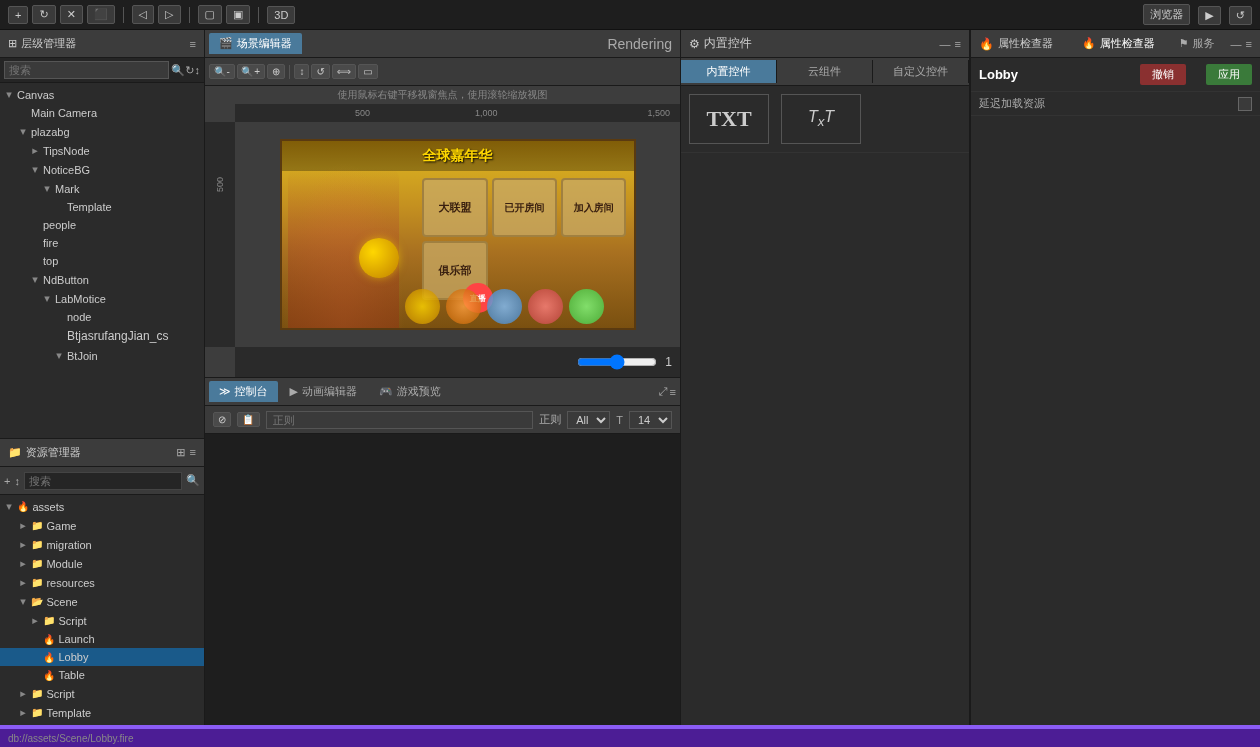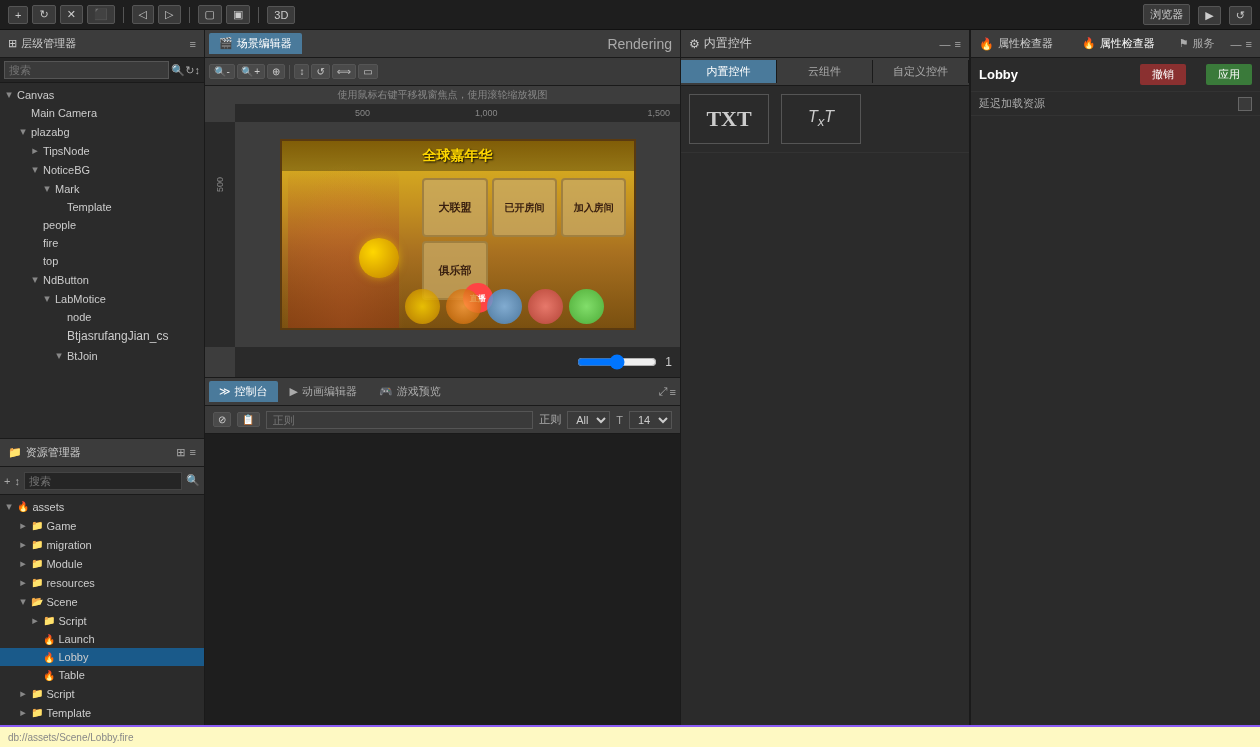--- a/index.html
+++ b/index.html
@@ -78,21 +78,21 @@
     .prop-row { display: flex; align-items: center; padding: 4px 8px; border-bottom: 1px solid #333; }
     .prop-label { flex: 1; font-size: 11px; color: #aaa; }
     .prop-checkbox { width: 14px; height: 14px; background: #3a3a3a; border: 1px solid #666; display: flex; align-items: center; justify-content: center; cursor: pointer; }
 
     
     .resource-panel { display: flex; flex-direction: column; }
     .res-header { background: #3c3c3c; padding: 4px 8px; font-size: 11px; color: #ccc; display: flex; align-items: center; justify-content: space-between; border-bottom: 1px solid #1a1a1a; height: 28px; }
     .res-toolbar { background: #3a3a3a; display: flex; align-items: center; padding: 2px 4px; gap: 4px; border-bottom: 1px solid #1a1a1a; height: 28px; }
     .res-search { flex: 1; background: #252525; border: 1px solid #444; color: #ccc; padding: 2px 4px; font-size: 11px; outline: none; }
 
-    .status-bar { height: 22px; background: #fef9c3; display: flex; align-items: center; padding: 0 8px; font-size: 10px; color: #888; border-top: 2px solid #8b5cf6; flex-shrink: 0; }
+    .status-bar { height: 22px; background: #4c1d95; display: flex; align-items: center; padding: 0 8px; font-size: 10px; color: #888; border-top: 4px solid #8b5cf6; flex-shrink: 0; }
 
     .prop-services { display: flex; gap: 0; }
     .prop-service-tab { padding: 4px 12px; font-size: 11px; color: #aaa; cursor: pointer; display: flex; align-items: center; gap: 4px; }
     .prop-service-tab.active { color: #fff; background: #3c3c3c; }
   </style>
 </head>
 <body>
 
 <div class="app">
 

